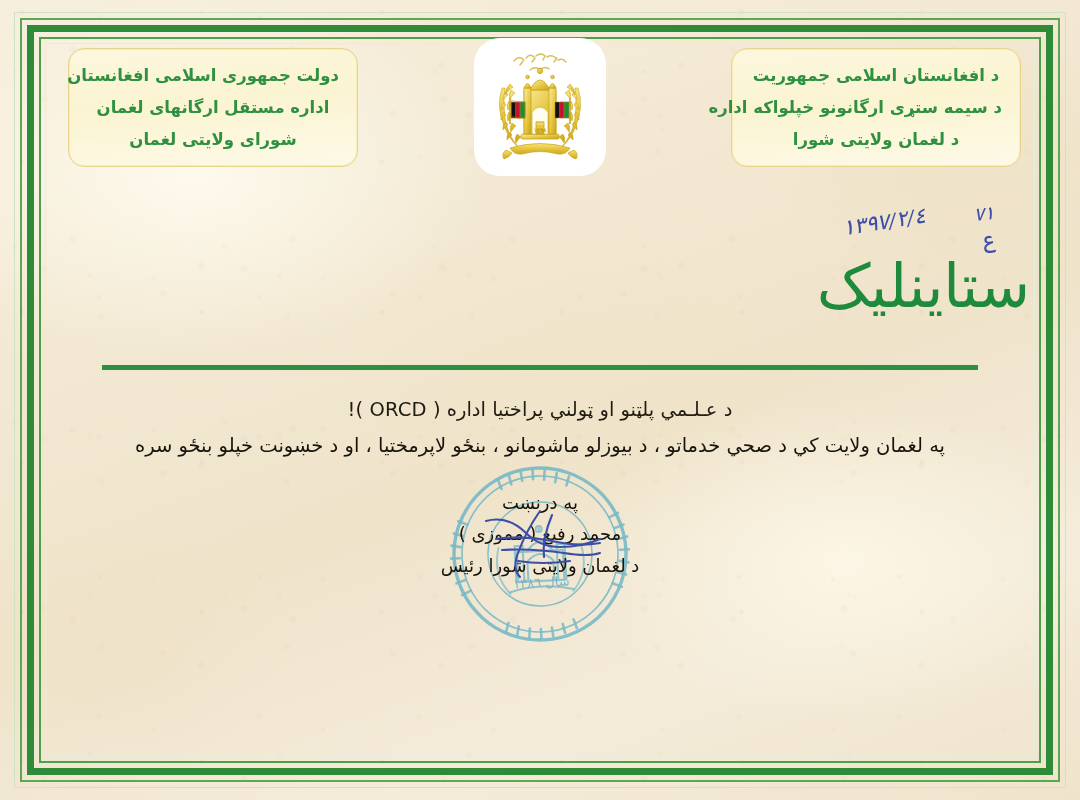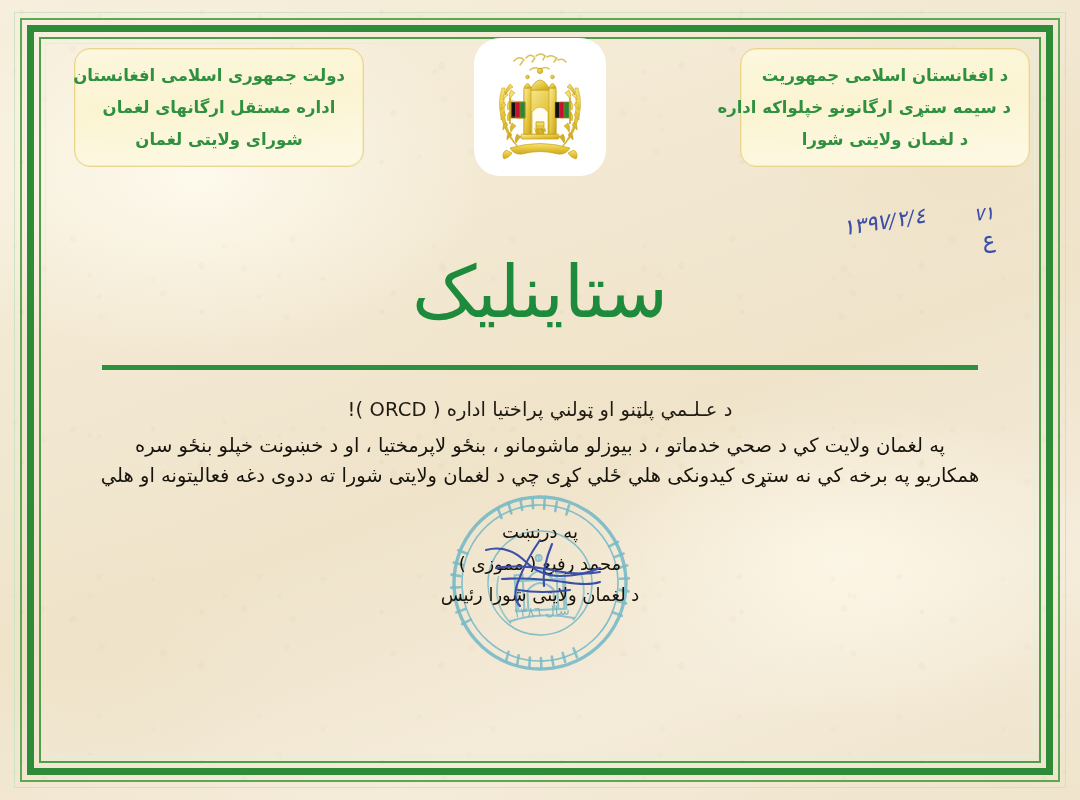--- a/index.html
+++ b/index.html
@@ -100,22 +100,22 @@
     width: 290px;
     min-height: 118px;
     box-sizing: border-box;
     padding: 11px 18px 9px;
     border-radius: 16px;
     background: linear-gradient(175deg, #fcf7de 0%, #fbf4d2 45%, #fdf9e6 100%);
     border: 1px solid #e8d48a;
     box-shadow: 0 0 0 1px rgba(245,228,160,.55) inset;
     text-align: center;
   }
-  .hdr-box.left  { left: 24px; }
-  .hdr-box.right { right: 0; }
+  .hdr-box.left  { left: 18px; }
+  .hdr-box.right { right: 9px; }
   .hdr-line {
     color: #2f9140;
     font-size: 16.5px;
     line-height: 1.95;
     font-weight: 600;
     white-space: nowrap;
     direction: rtl;
   }
 
   
@@ -174,23 +174,23 @@
   }
 
   
   .title-zone {
     position: relative;
     margin-top: 58px;
     height: 108px;
   }
   .cert-title {
     color: #1e8a3b;
-    font-size: 72px;
+    font-size: 60px;
     line-height: 1;
-    text-align: center;
+    text-align: right;
     direction: rtl;
     font-family: "DejaVu Sans", "Liberation Sans", sans-serif;
     letter-spacing: -2px;
     margin-top: 4px;
   }
   .title-rule {
     position: absolute;
     left: 52px;
     right: 52px;
     bottom: -6px;
@@ -389,21 +389,20 @@
 
     <div class="title-zone">
       <div class="cert-title">ستاینلیک</div>
       <div class="title-rule"></div>
     </div>
 
     <div class="subtitle">د عـلـمي پلټنو او ټولني پراختیا اداره ( ORCD )!</div>
 
     <div class="body-text">
       <span class="body-line">په لغمان ولایت کي د صحي خدماتو ، د بیوزلو ماشومانو ، بنځو لاپرمختیا ، او د خښونت خپلو بنځو سره</span>
-      <span class="body-line">همکاریو په برخه کي نه ستړی کیدونکی هلي ځلي کړی چي د لغمان ولایتی شورا ته ددوی دغه فعالیتونه او هلي</span>
     </div>
 
     <div class="signature">
 
       <div class="stamp">
         <svg width="190" height="190" viewBox="0 0 190 190" aria-hidden="true">
           <g fill="none" stroke="#4aa8c4" stroke-width="3.4" opacity=".9">
             <circle cx="95" cy="95" r="86"></circle>
             <circle cx="95" cy="95" r="78" stroke-width="1.6"></circle>
             <circle cx="95" cy="95" r="52" stroke-width="1.4"></circle>

